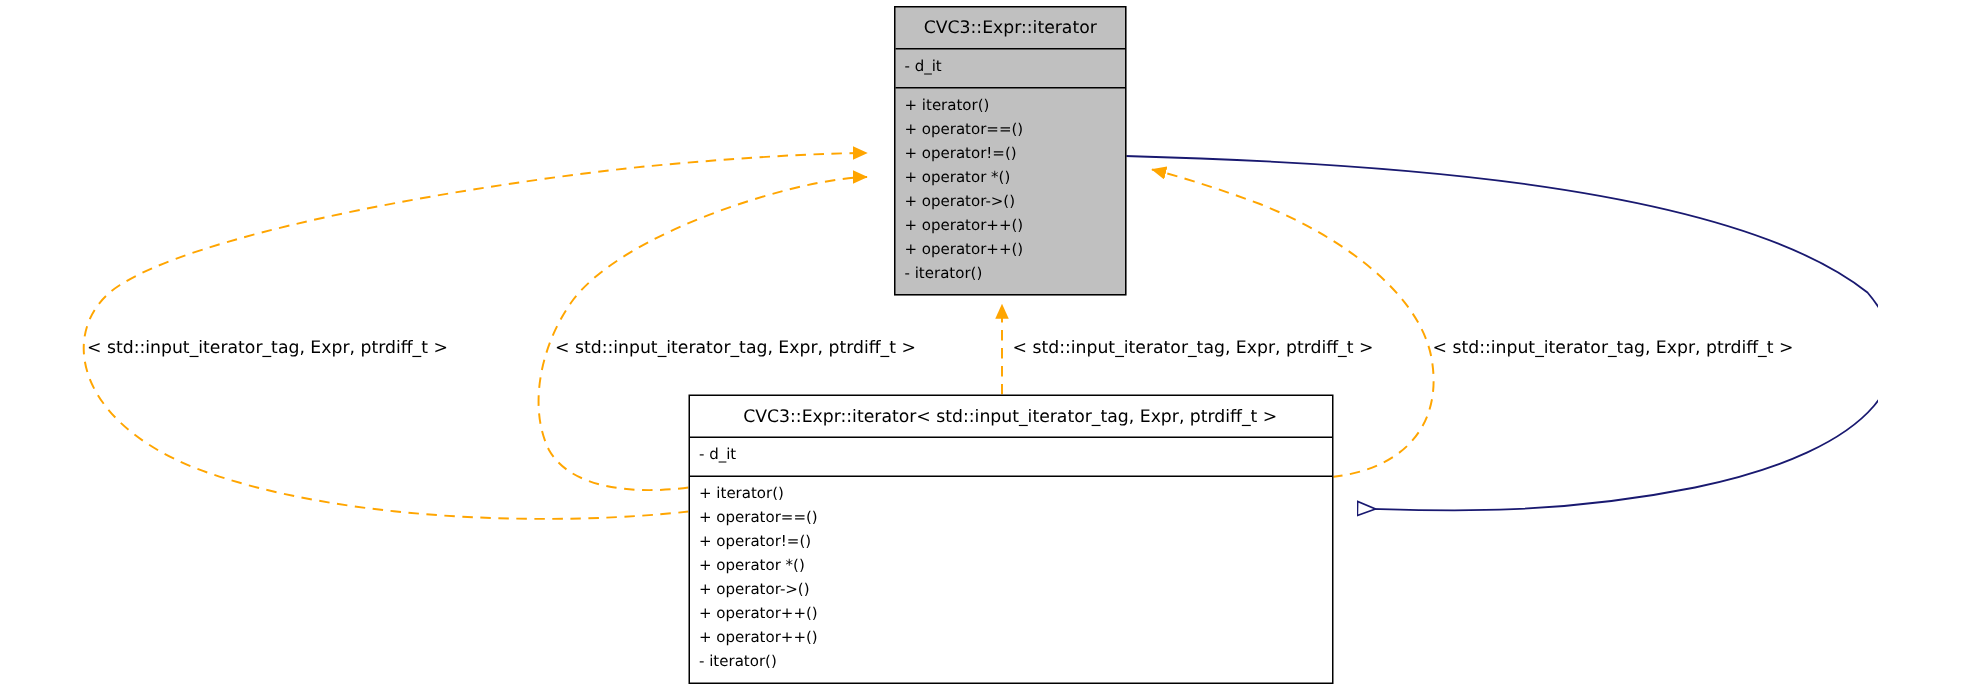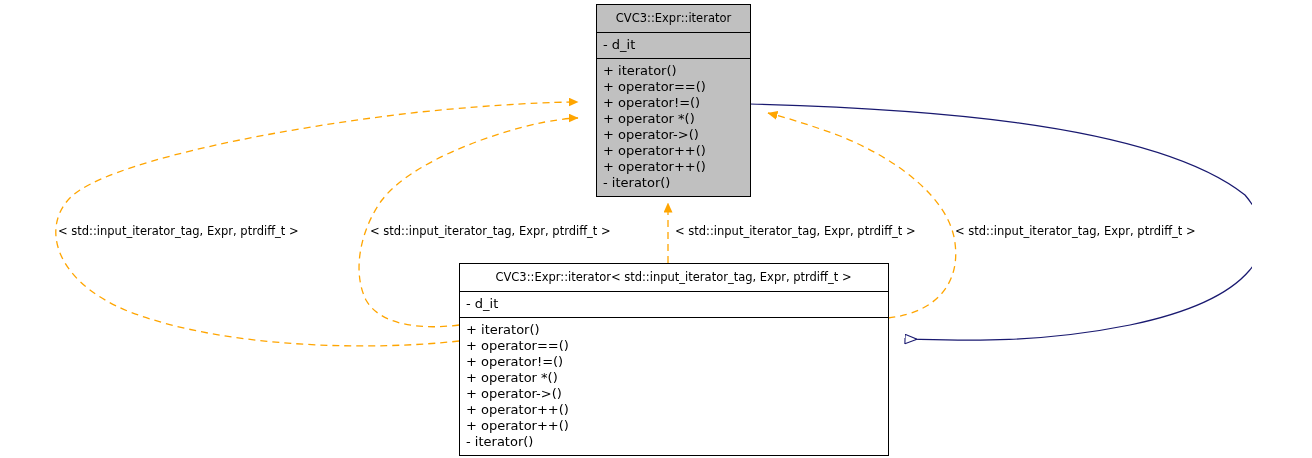--- a/index.html
+++ b/index.html
@@ -48,21 +48,21 @@
     border-top: 1px solid #000000;
     height: 0;
     font-size: 0;
     line-height: 0;
   }
   .uml-attrs, .uml-ops {
     padding: 4px 6px 5px 6px;
   }
   .uml-row {
     white-space: nowrap;
-    font-size: 13px;
+    font-size: 10px;
     line-height: 16px;
   }
 
   
   .edge-label {
     position: absolute;
     white-space: nowrap;
     font-size: 11.5px;
     line-height: 14px;
     color: #000000;

